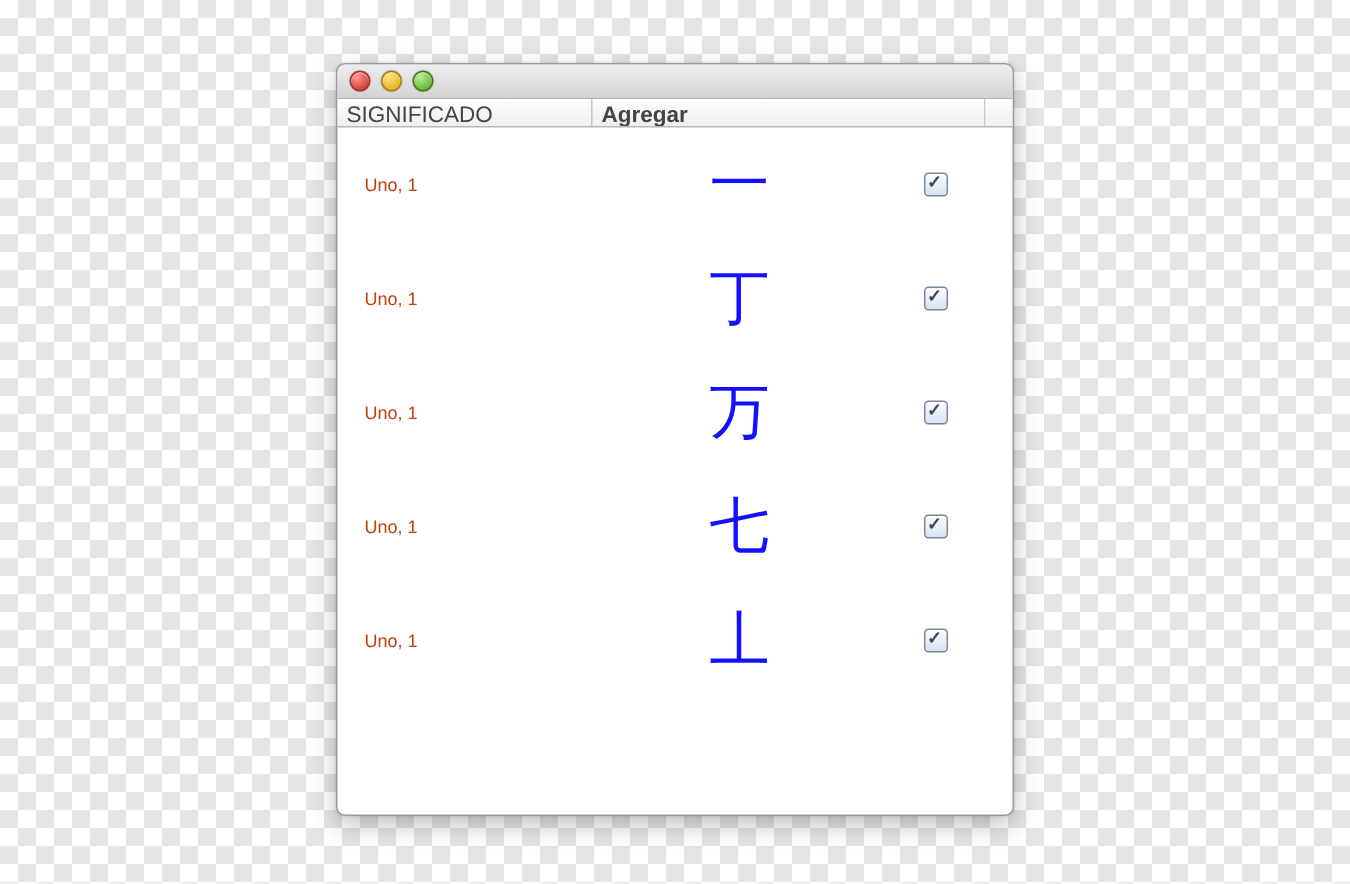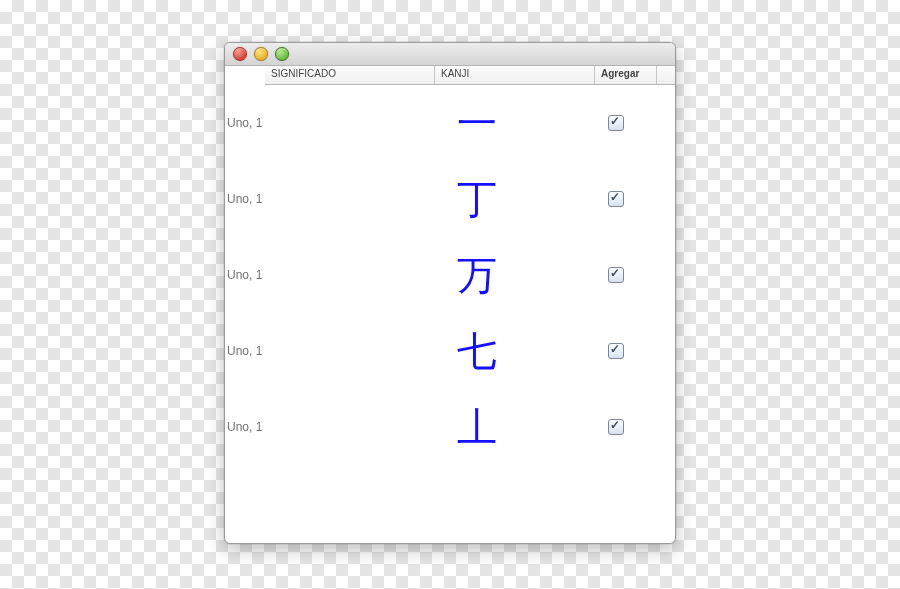--- a/index.html
+++ b/index.html
@@ -52,23 +52,22 @@
     }
     .tl-close    { background: radial-gradient(circle at 35% 30%, #ff9a8f, #d2453a 70%); border:1px solid #a63127;}
     .tl-min      { background: radial-gradient(circle at 35% 30%, #ffe27a, #e7b42b 70%); border:1px solid #aa7d14;}
     .tl-zoom     { background: radial-gradient(circle at 35% 30%, #b5ec8e, #6abd3f 70%); border:1px solid #3f7a22;}
 
     .header-row {
       display: flex;
       height: 18px;
       background: linear-gradient(#fdfdfd, #efefef);
       border-bottom: 1px solid #b8b8b8;
-      font-size: 10px;
+      font-size: 15px;
       color: #444;
-      margin-left: 40px;
     }
     .header-row .col {
       border-right: 1px solid #c6c6c6;
       padding: 2px 6px;
       box-sizing: border-box;
       white-space: nowrap;
       overflow: hidden;
     }
     .header-row .col:last-child { border-right: none; flex: 0 0 18px; background: linear-gradient(#fdfdfd,#efefef);}
     .col-sig   { flex: 0 0 170px; }
@@ -80,23 +79,23 @@
       height: calc(100% - 40px);
     }
 
     .row {
       display: flex;
       align-items: center;
       height: 76px;
     }
     .row .cell-sig {
       flex: 0 0 170px;
-      padding-left: 2px;
+      padding-left: 18px;
       font-size: 12px;
-      color: #737373;
+      color: #c2410c;
     }
     .row .cell-kanji {
       flex: 0 0 160px;
       text-align: center;
       font-size: 40px;
       line-height: 1;
       color: #1410ff;
       font-family: "Hiragino Kaku Gothic Pro","MS Gothic","Arial Unicode MS",sans-serif;
     }
     .row .cell-agg {
@@ -130,21 +129,20 @@
 
 <div class="window">
   <div class="titlebar">
     <div class="tl-btn tl-close"></div>
     <div class="tl-btn tl-min"></div>
     <div class="tl-btn tl-zoom"></div>
   </div>
 
   <div class="header-row">
     <div class="col col-sig">SIGNIFICADO</div>
-    <div class="col col-kanji">KANJI</div>
     <div class="col col-agg">Agregar</div>
     <div class="col"></div>
   </div>
 
   <div class="body">
 
     <div class="row">
       <div class="cell-sig">Uno, 1</div>
       <div class="cell-kanji">一</div>
       <div class="cell-agg">

